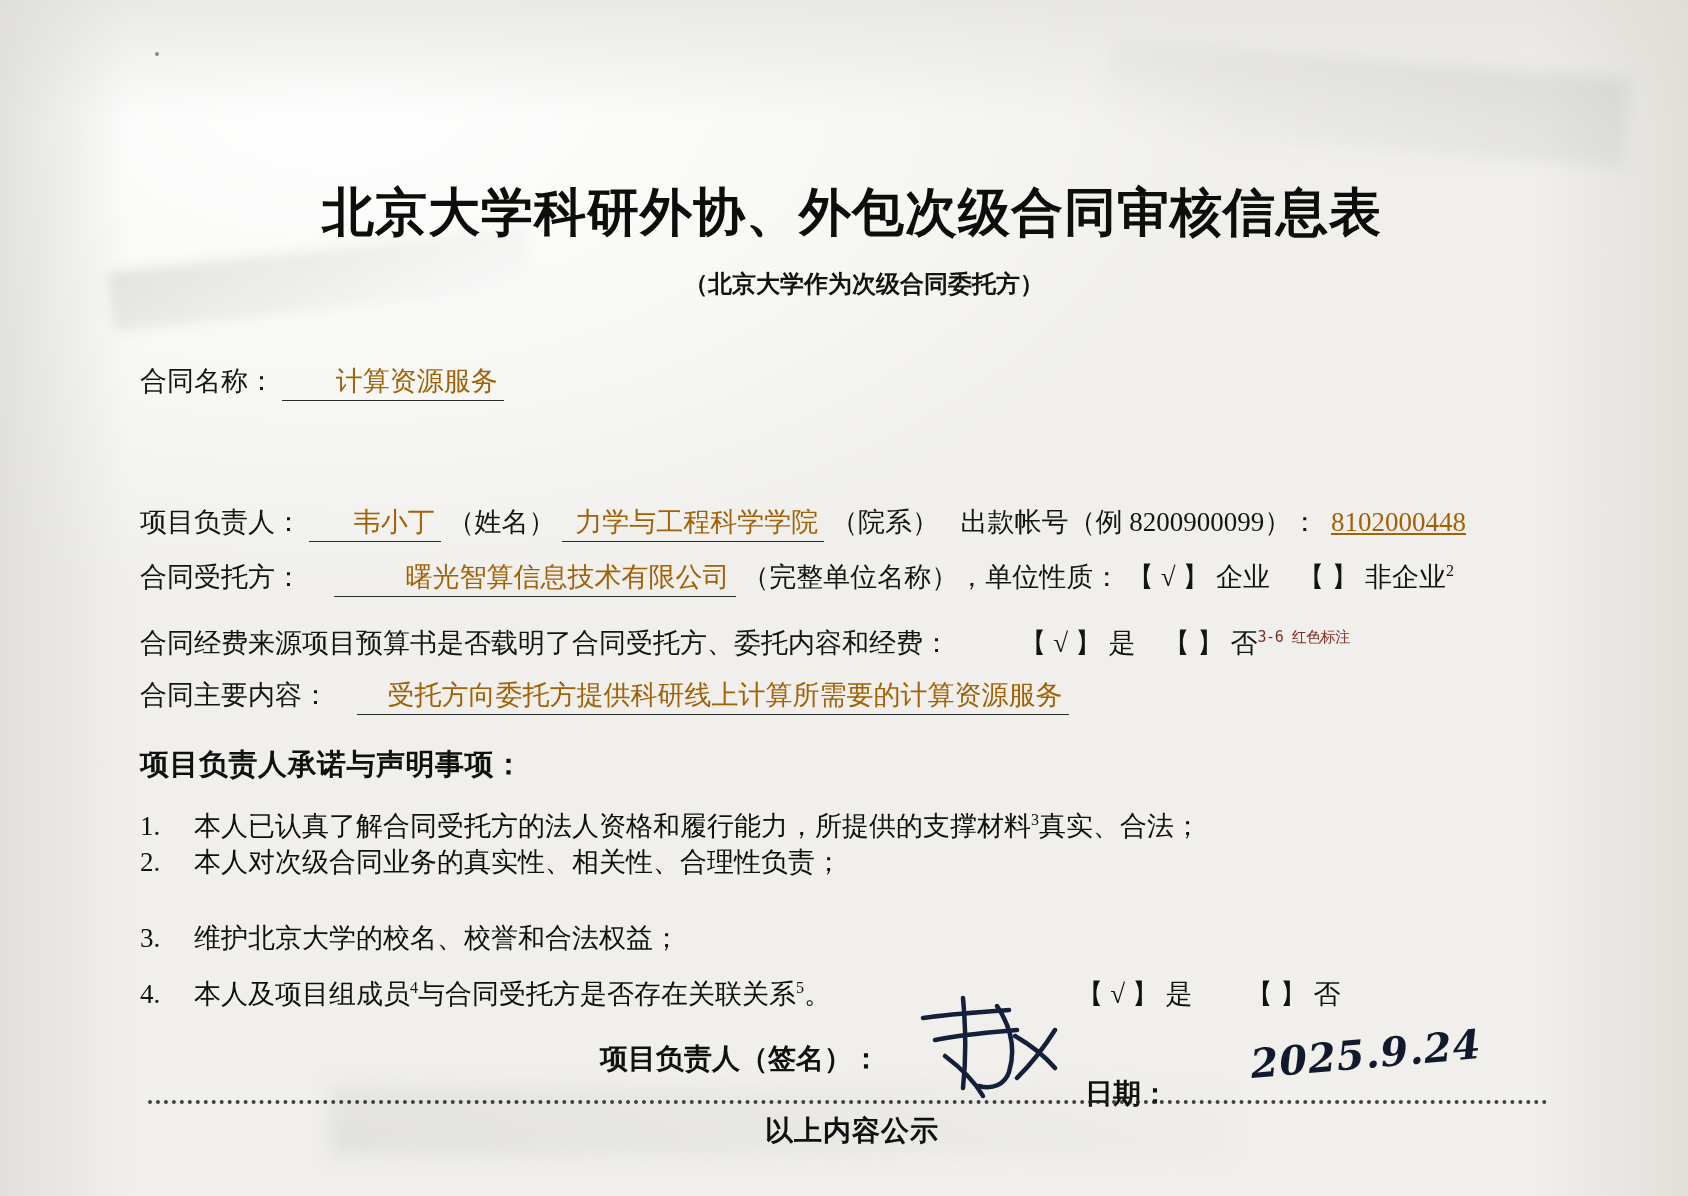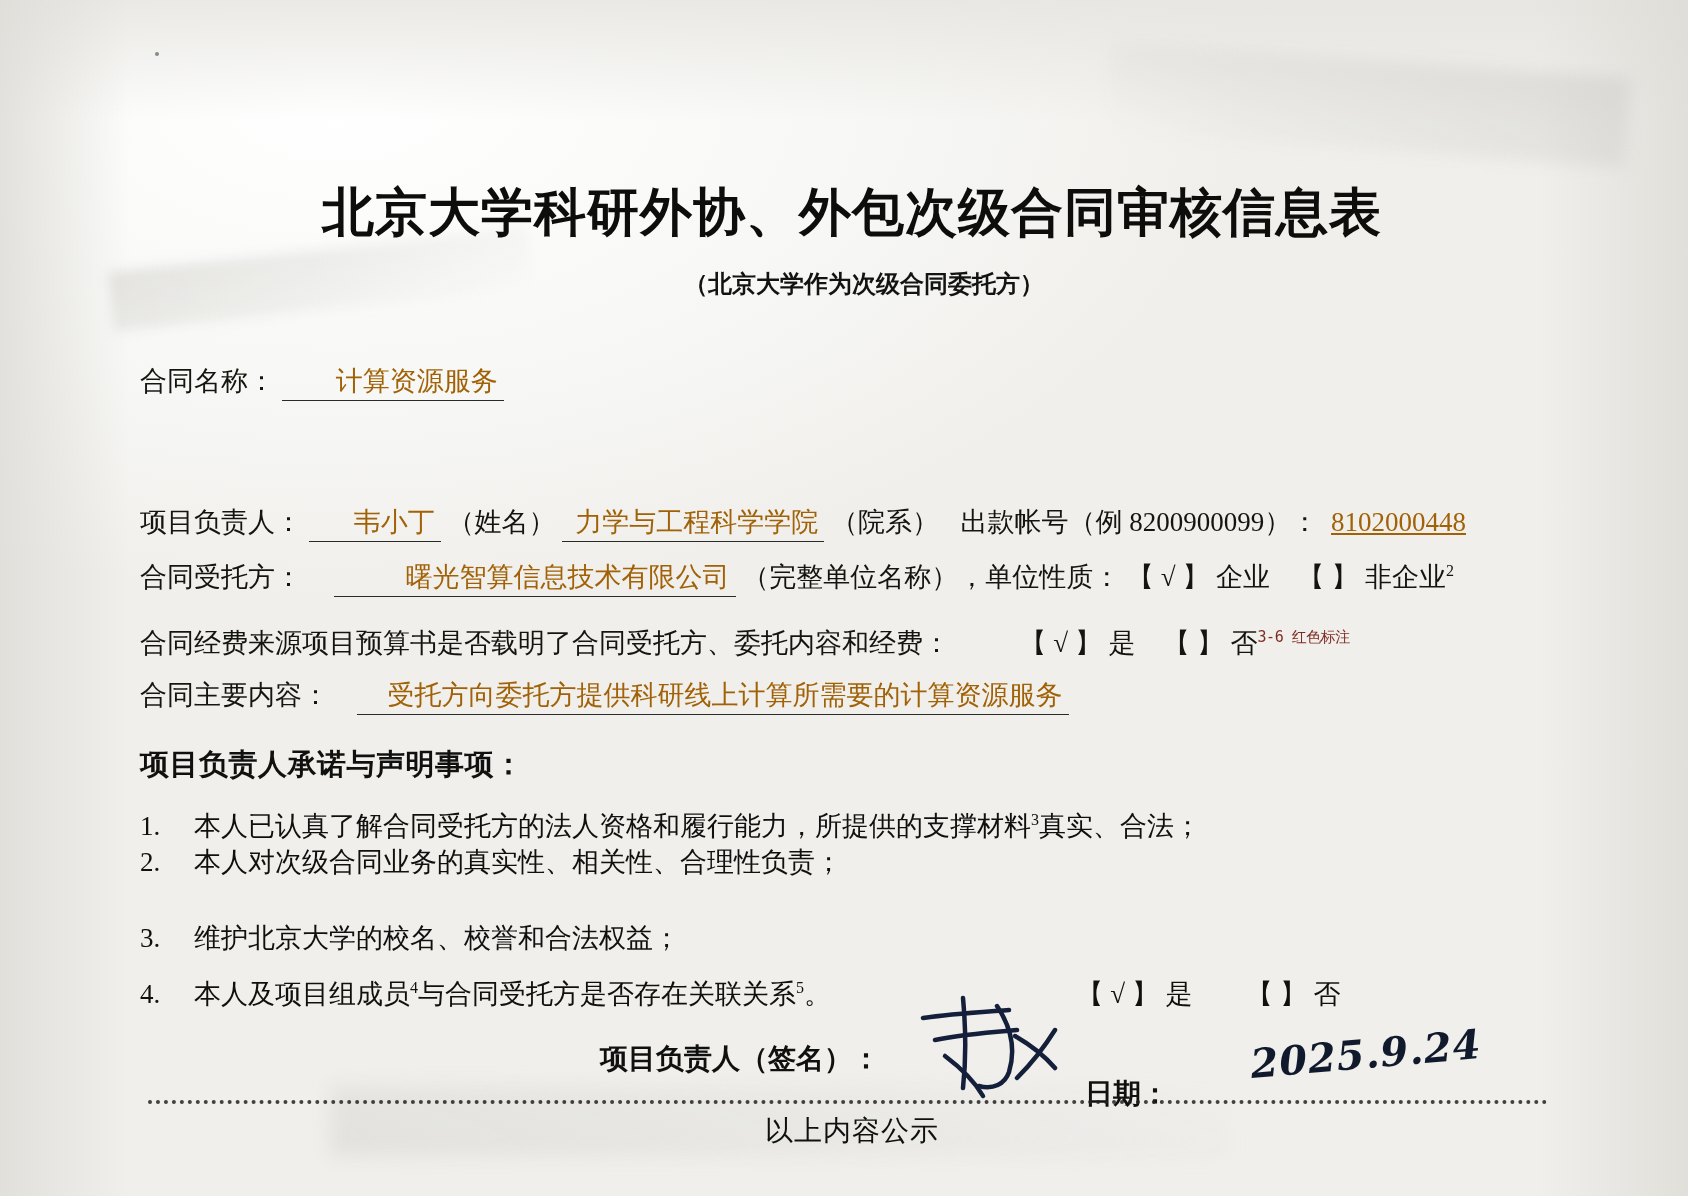--- a/index.html
+++ b/index.html
@@ -201,21 +201,21 @@
     width: 1400px;
     border-top: 4px dotted #232320;
     opacity: 0.85;
   }
   .footer-text {
     position: absolute;
     left: 16px; right: 0;
     top: 1112px;
     text-align: center;
     font-size: 28px;
-    font-weight: normal;
+    font-weight: bold;
     letter-spacing: 1px;
   }
 
   .speck {
     position: absolute;
     width: 4px; height: 4px;
     background: #8b8b85;
     border-radius: 50%;
   }
 </style>

